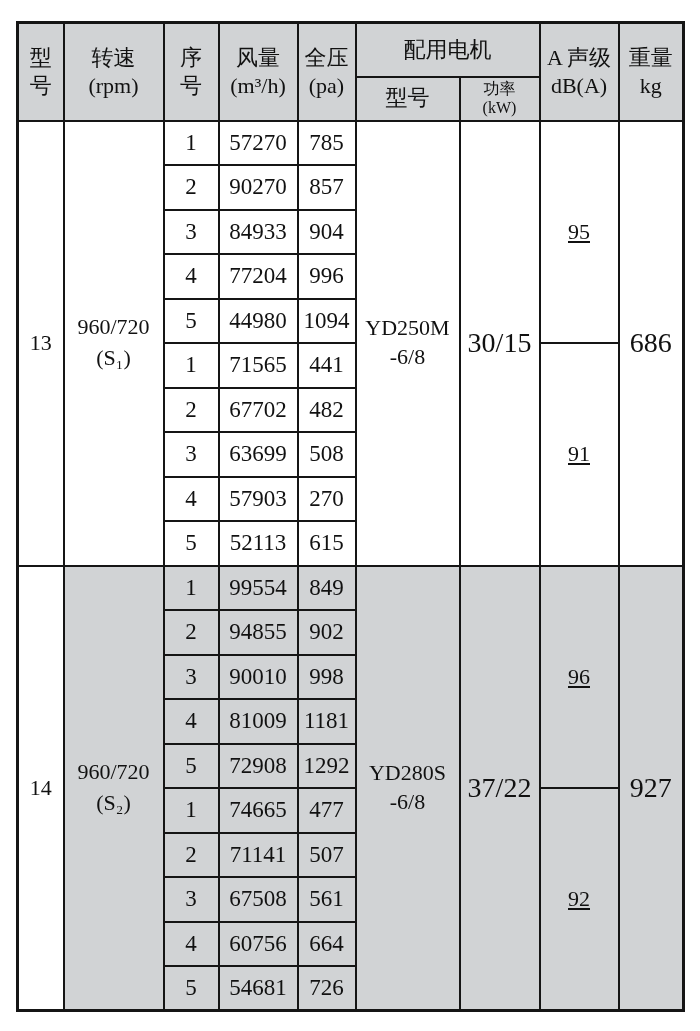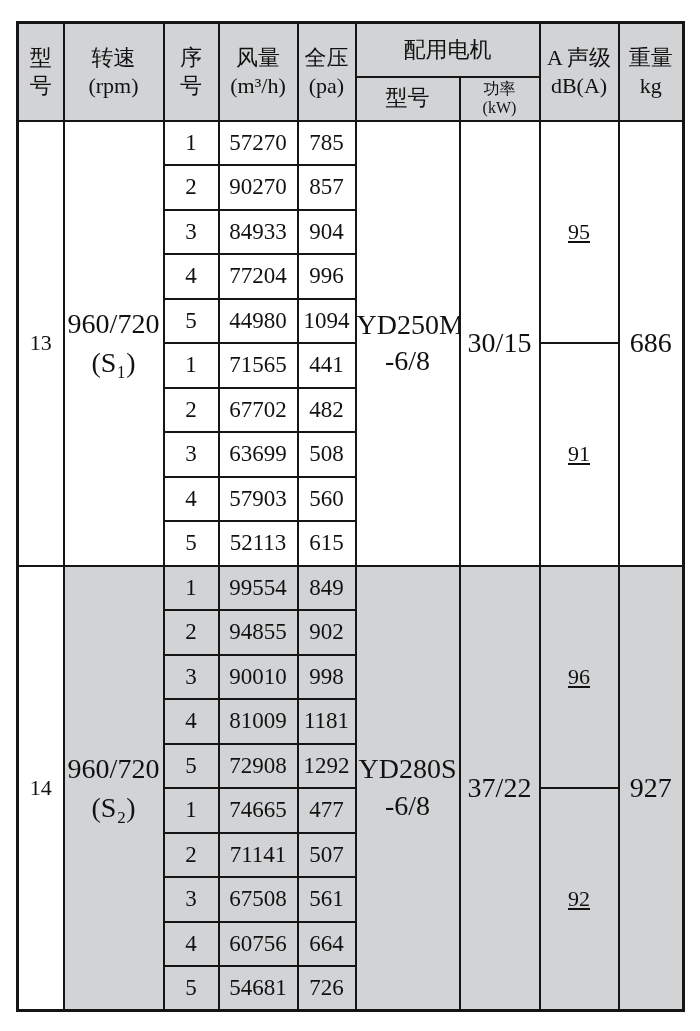--- a/index.html
+++ b/index.html
@@ -35,22 +35,22 @@
     background:var(--shaded-bg);
     font-size:22px;
     line-height:1.28;
   }
   thead tr.h-top{height:54px;}
   thead tr.h-sub{height:44px;}
   th.small-head{font-size:16px;line-height:1.15;margin-left:7px;}
   tbody tr{height:44.5px;}
   td.num{font-size:23px;}
   td.model-cell{font-size:22px;}
-  td.speed-cell{font-size:28px;line-height:1.4;}
-  td.motor-model-cell{font-size:28px;line-height:1.3;}
+  td.speed-cell{font-size:22px;line-height:1.4;}
+  td.motor-model-cell{font-size:22px;line-height:1.3;}
   td.power-cell{font-size:28px;}
   td.noise-level-cell{font-size:22px;text-decoration:underline;}
   td.weight-cell{font-size:28px;}
   td.shaded{background:var(--shaded-bg);}
 </style>
 </head>
 <body>
 
 <div class="page">
   <table class="spec">
@@ -135,21 +135,21 @@
           <td class="num">482</td>
         </tr>
         <tr>
           <td class="num">3</td>
           <td class="num">63699</td>
           <td class="num">508</td>
         </tr>
         <tr>
           <td class="num">4</td>
           <td class="num">57903</td>
-          <td class="num">560</td>
+          <td class="num">270</td>
         </tr>
         <tr>
           <td class="num">5</td>
           <td class="num">52113</td>
           <td class="num">615</td>
         </tr>
         <tr>
           <td class="model-cell" rowspan="10">14</td>
           <td class="speed-cell shaded" rowspan="10">960/720
 (S₂)</td>

